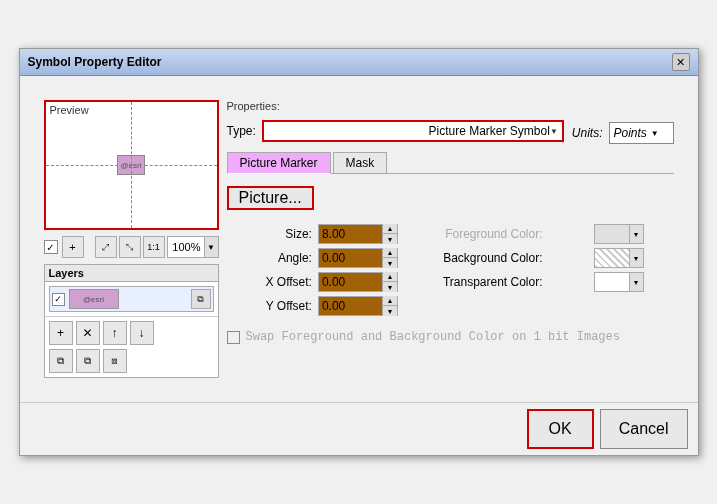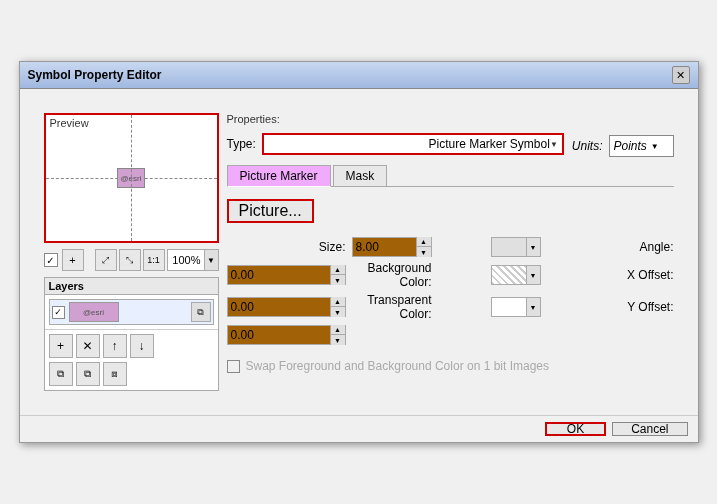--- a/index.html
+++ b/index.html
@@ -437,20 +437,21 @@
       align-items: center;
       justify-content: center;
       font-size: 7px;
       cursor: pointer;
     }
     .swap-checkbox-row {
       display: flex;
       align-items: center;
       gap: 6px;
       margin-top: 8px;
+      font-family: Liberation Mono, monospace;
     }
     .swap-checkbox {
       width: 13px;
       height: 13px;
       border: 1px solid #888;
       background: #f0f0f0;
     }
     .swap-label {
       font-size: 12px;
       color: #aaa;
@@ -458,22 +459,22 @@
     
     .dialog-footer {
       display: flex;
       justify-content: flex-end;
       padding: 6px 10px;
       gap: 6px;
       border-top: 1px solid #ccc;
     }
     .footer-btn {
       padding: 3px 18px;
-      height: 14px;
-      font-size: 12px;
+      height: 40px;
+      font-size: 16px;
       border: 1px solid #888;
       background: #e8e8e8;
       cursor: pointer;
       display: flex;
       align-items: center;
     }
     .footer-btn.ok-btn {
       border: 2px solid #c00;
       padding: 2px 20px;
     }
@@ -580,20 +581,21 @@
 
         <span class="prop-label">Size:</span>
         <div class="prop-input-box">
           <input class="prop-input" type="text" value="8.00" style="">
           <div class="spin-btns">
             <div class="spin-btn">▲</div>
             <div class="spin-btn">▼</div>
           </div>
         </div>
 
+        <span class="color-label">Foreground Color:</span>
         <div></div>
         <div class="color-box">
           <div class="color-swatch" style="background:#e0e0e0;"></div>
           <div class="color-arrow">▼</div>
         </div>
 
         <span class="prop-label">Angle:</span>
         <div class="prop-input-box">
           <input class="prop-input" type="text" value="0.00" style="">
           <div class="spin-btns">

